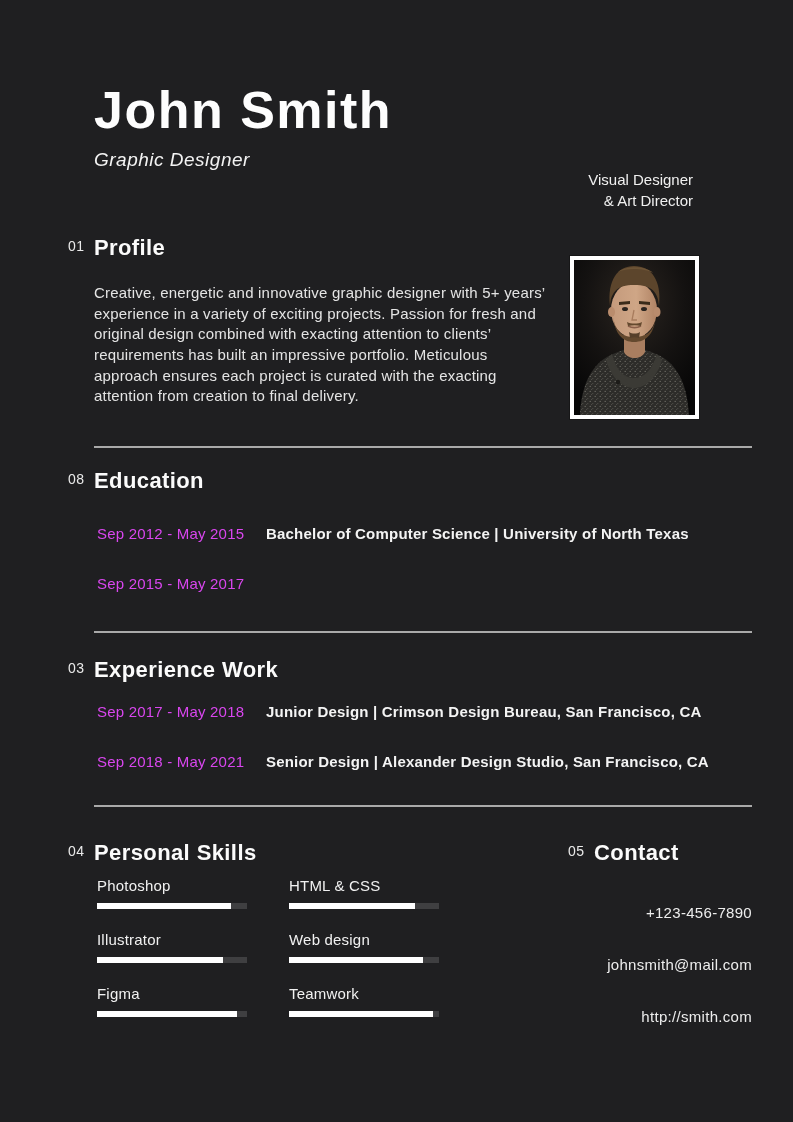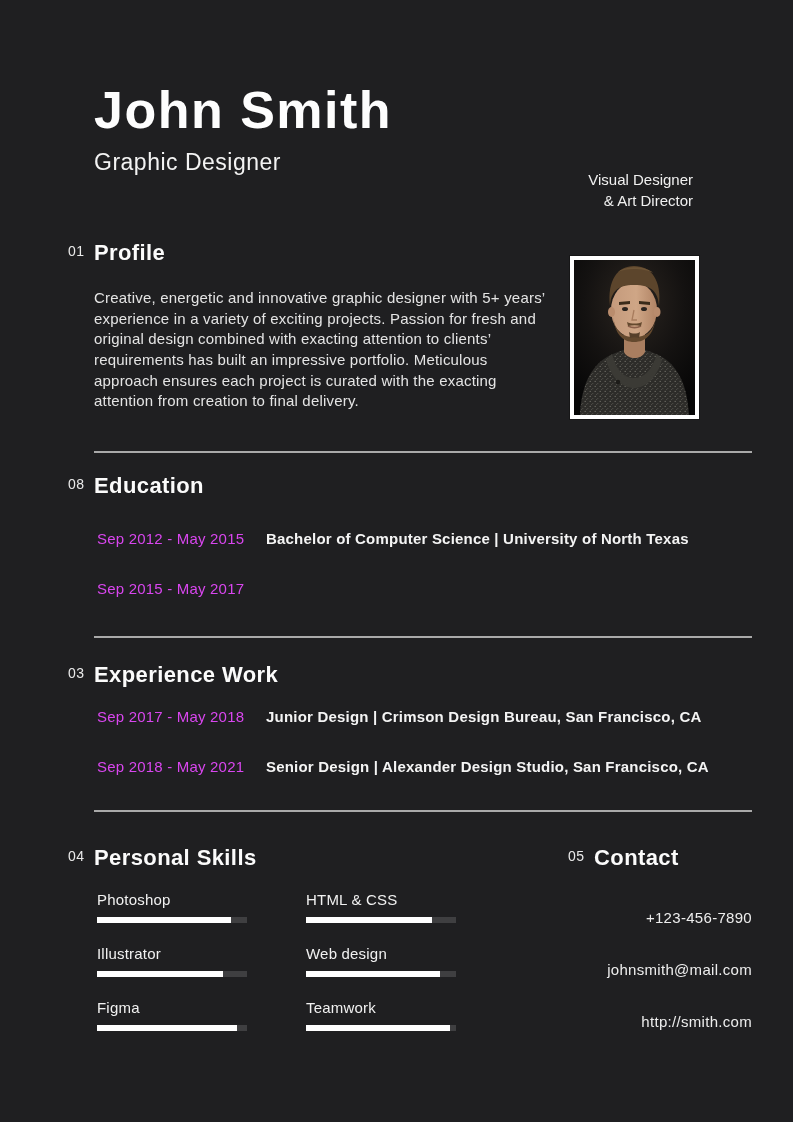--- a/index.html
+++ b/index.html
@@ -20,24 +20,25 @@
   .name {
     padding-top: 82px;
     font-size: 52px;
     font-weight: 700;
     letter-spacing: 1.5px;
     color: #fdfdfd;
     line-height: 1.08;
   }
   .role {
     margin-top: 11px;
-    font-size: 23px;
+    font-size: 19px;
     font-weight: 400;
     letter-spacing: 0.5px;
     color: #f3f3f3;
+    font-style: italic;
   }
   .side-role {
     position: absolute;
     right: 100px;
     top: 169px;
     text-align: right;
     font-size: 15px;
     line-height: 21px;
     color: #f0f0f0;
   }
@@ -111,25 +112,25 @@
   .row .desc {
     font-weight: 700;
     letter-spacing: 0.2px;
     color: #f4f4f4;
   }
 
   
   .bottom { display: flex; margin-top: 33px; }
   .skills-block { width: 362px; }
   .skills-grid {
-    margin-top: 20px;
+    margin-top: 11px;
     margin-left: 3px;
     display: grid;
     grid-template-columns: 150px 150px;
-    column-gap: 59px;
+    column-gap: 42px;
   }
   .skill { margin-bottom: 22px; }
   .skill-label {
     font-size: 15px;
     letter-spacing: 0.2px;
     color: #f1f1f1;
     margin-bottom: 9px;
   }
   .bar-track { width: 150px; height: 6px; background: #3f3f41; }
   .bar-fill { height: 6px; background: #ffffff; width: 0; }

